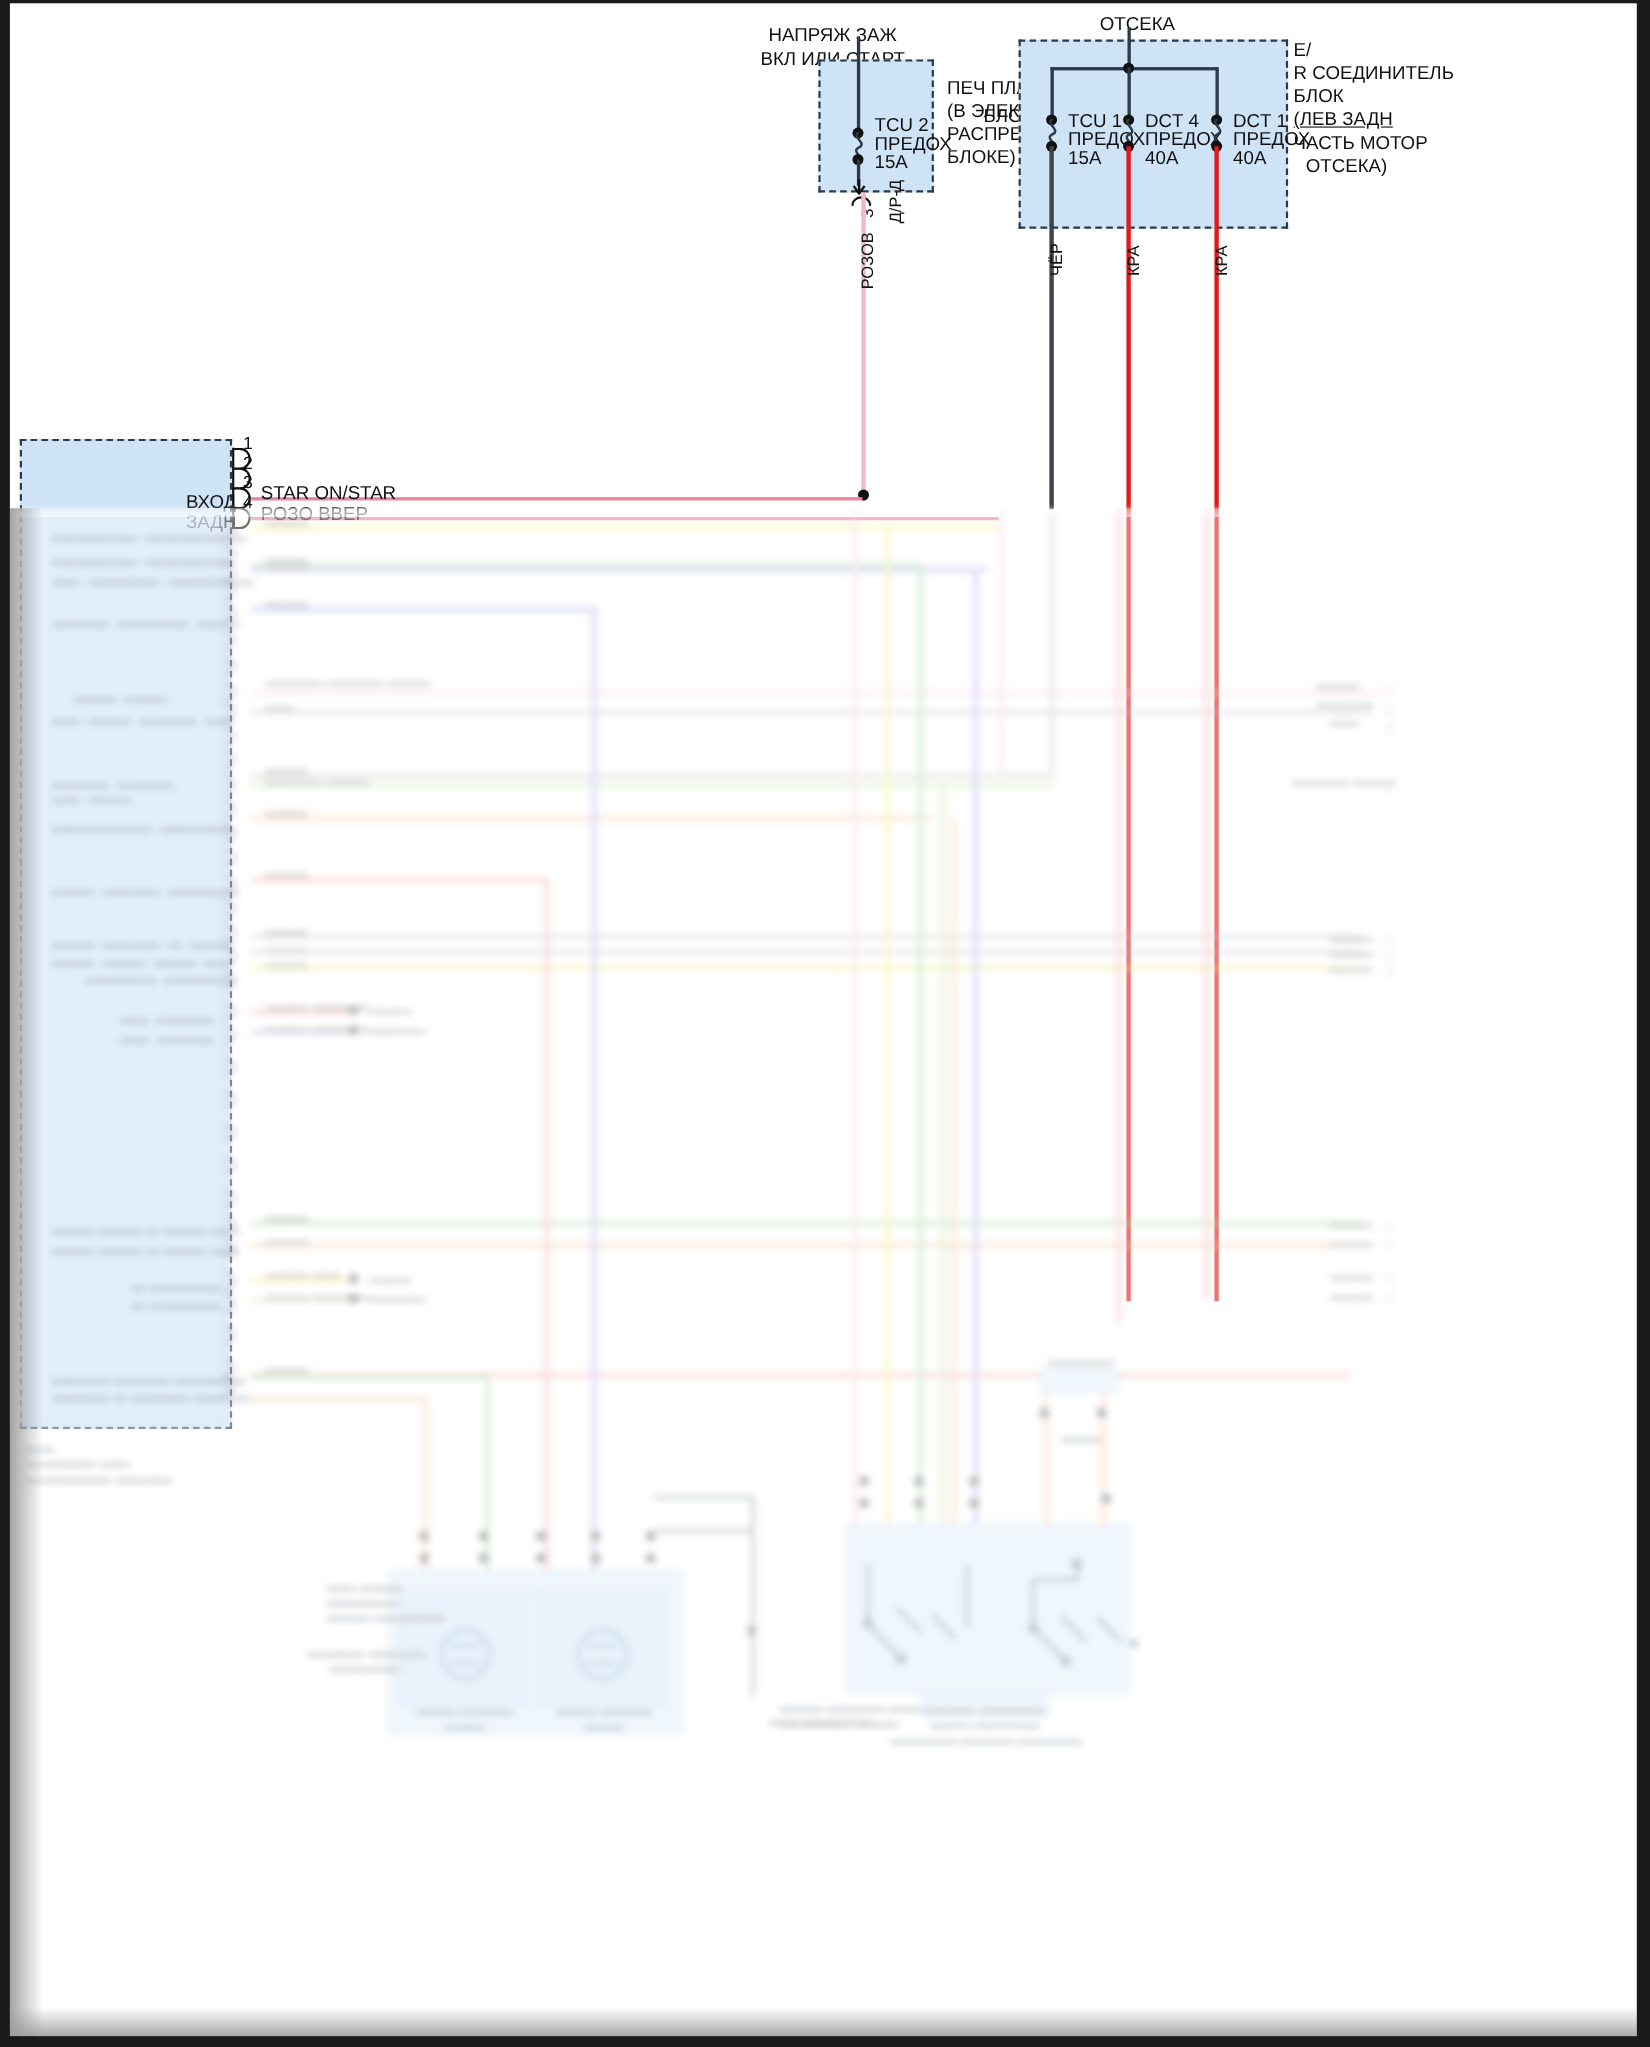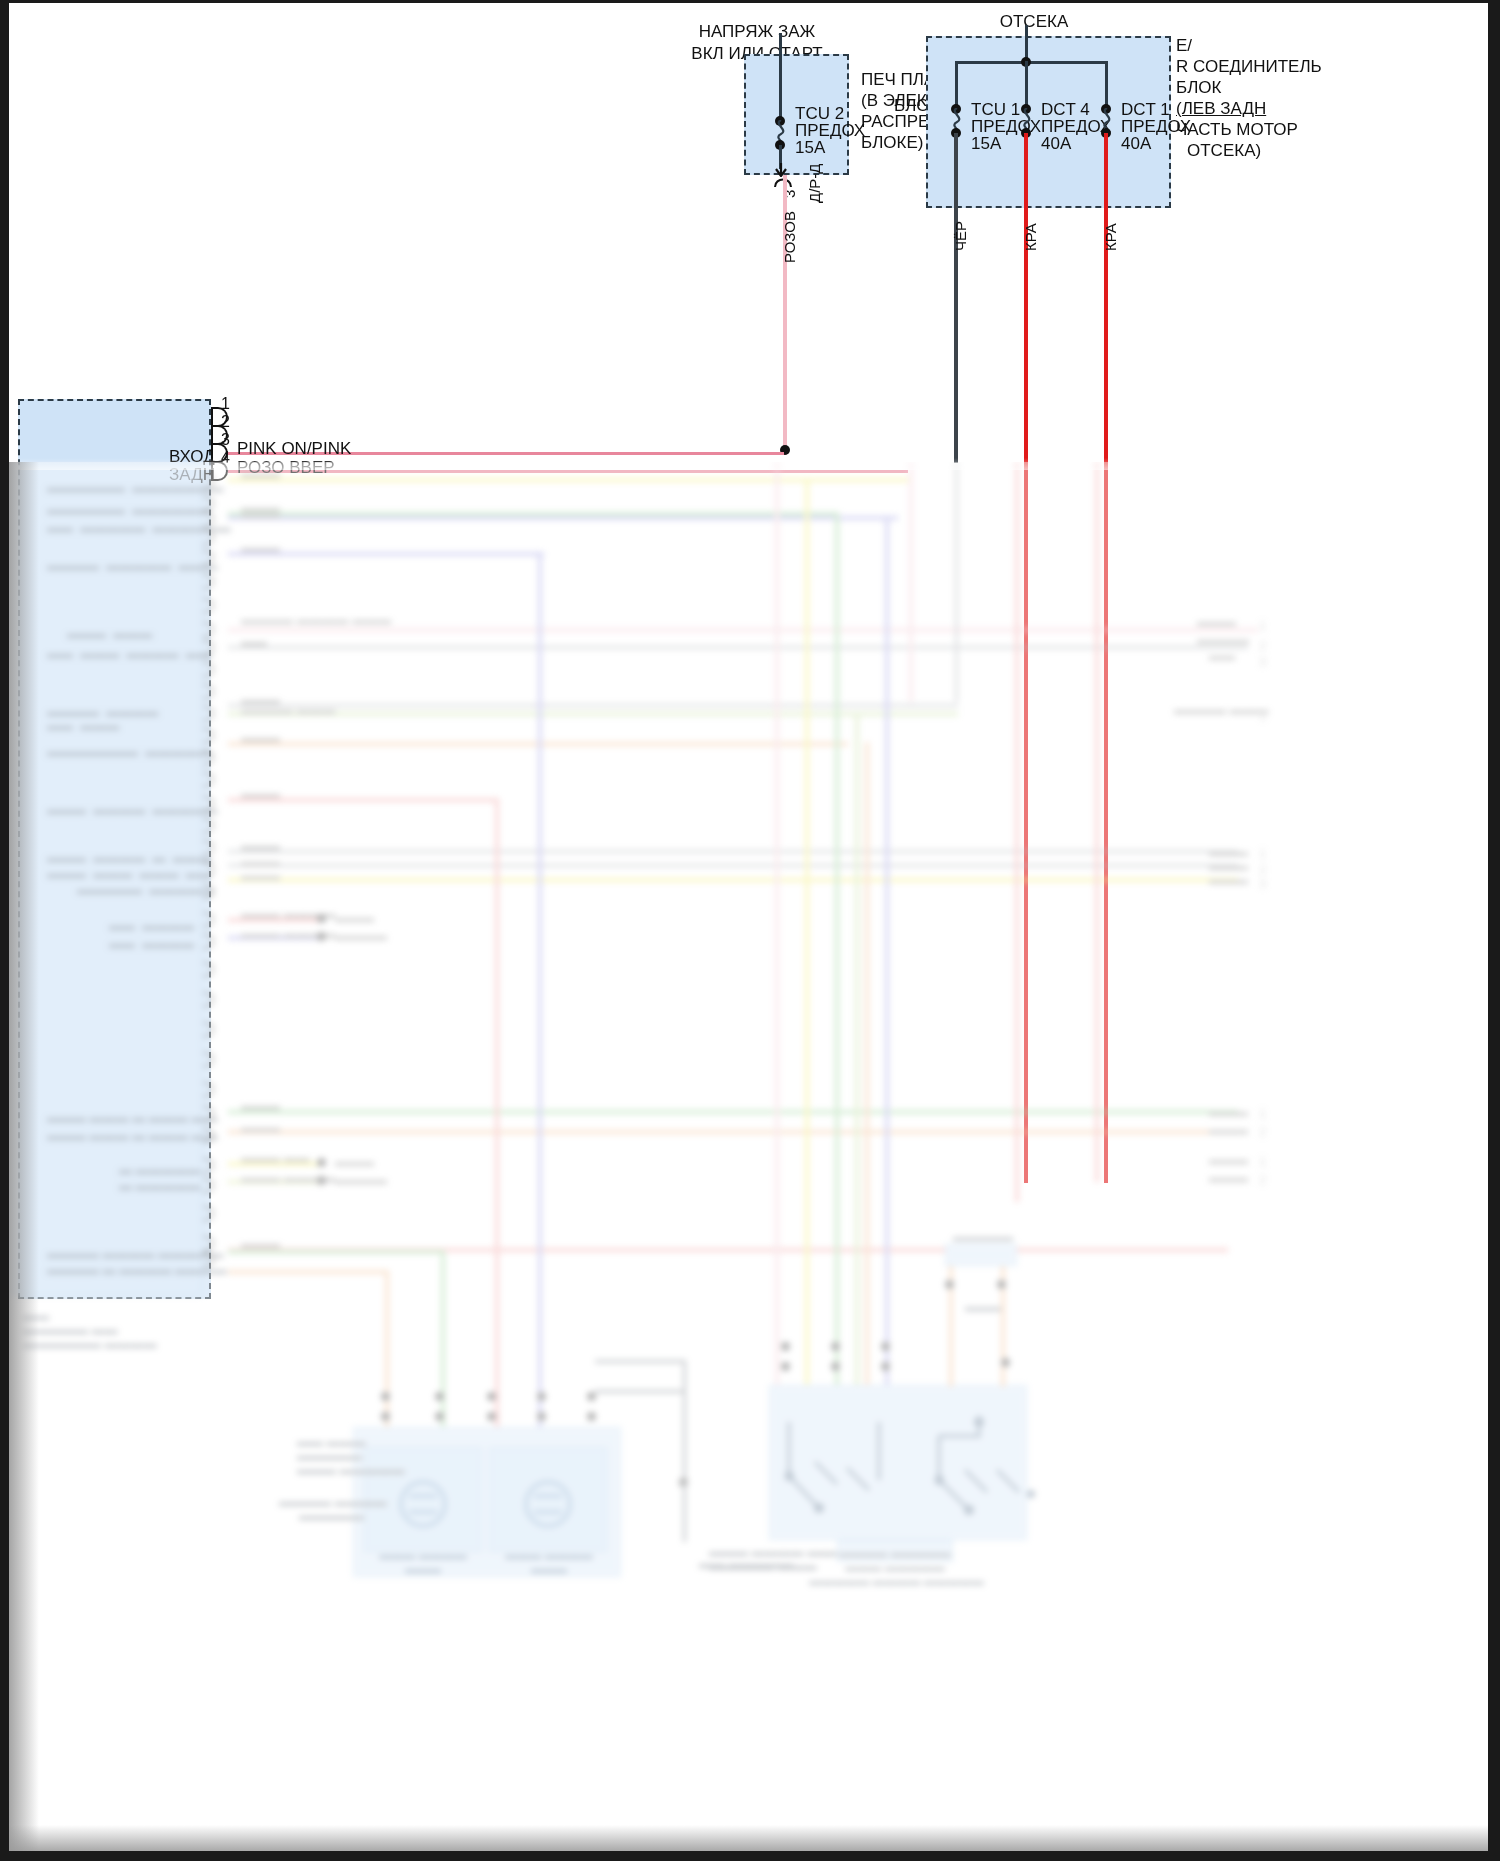--- a/index.html
+++ b/index.html
@@ -217,21 +217,21 @@
     <div class="pinnum" style="left:212px;top:428px;">3</div>
 
     <div class="pinbar" style="left:202px;top:458px;"></div>
     <div class="pin" style="left:203px;top:458px;"></div>
     <div class="pinnum" style="left:212px;top:446px;">4</div>
 
     <div class="lbl" style="left:160px;top:443px;">ВХОД</div>
     <div class="lbl" style="left:160px;top:461px;">ЗАДН</div>
 
     <div class="hline" style="left:219px;top:449px;width:556px;background:#e8879c;height:3px;"></div>
-    <div class="lbl" style="left:228px;top:435px;">PINK ON/PINK</div>
+    <div class="lbl" style="left:228px;top:435px;">STAR ON/STAR</div>
 
     <div class="hline" style="left:219px;top:467px;width:680px;background:#e8879c;height:3px;"></div>
     <div class="lbl" style="left:228px;top:454px;">РОЗО ВВЕР</div>
 
   </div>
 
   <div id="blur-layer">
     <div id="blur-inner">
 
       <div class="bmod" style="left:0px;top:0px;width:193px;height:834px;"></div>

